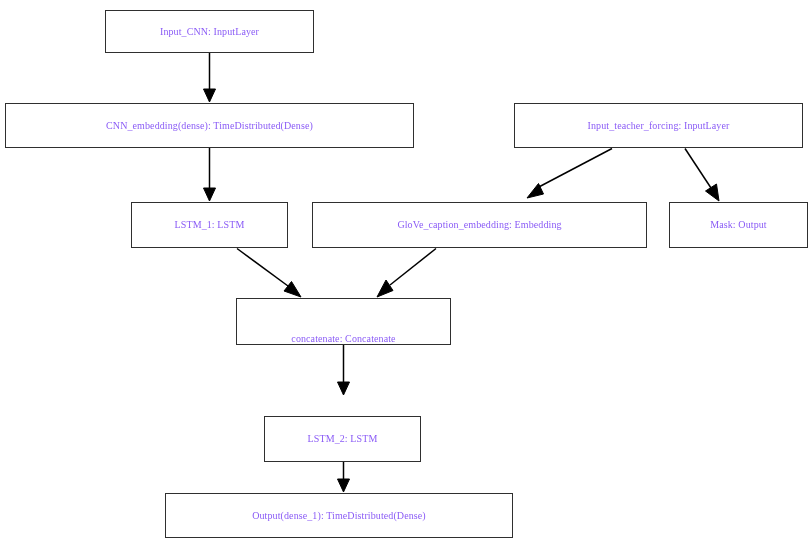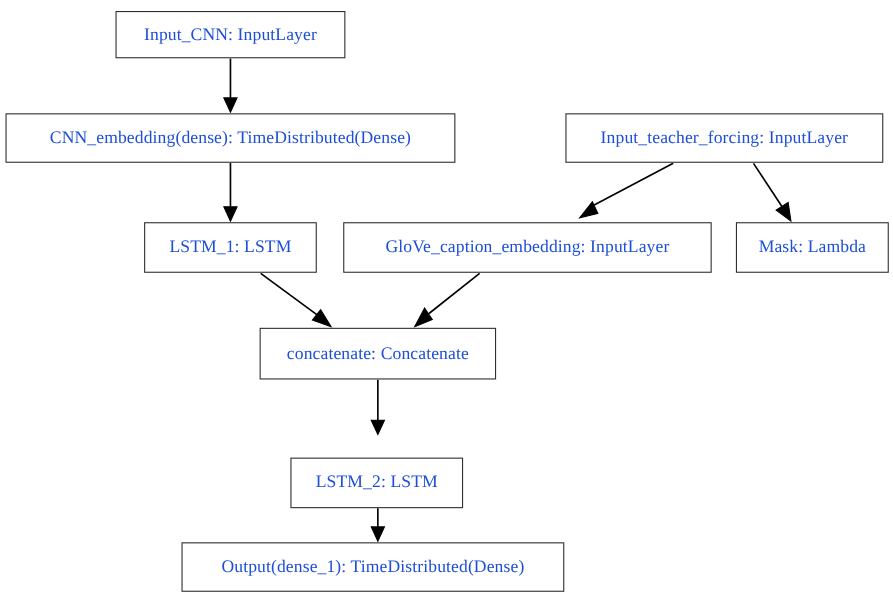--- a/index.html
+++ b/index.html
@@ -17,22 +17,22 @@
     font-family: "Liberation Serif", "DejaVu Serif", serif;
   }
   .node {
     position: absolute;
     box-sizing: border-box;
     background: #ffffff;
     border: 1.4px solid #2f2f2f;
     display: flex;
     align-items: center;
     justify-content: center;
-    color: #1d4ed8;
-    font-size: 16px;
+    color: #8b5cf6;
+    font-size: 10px;
     line-height: 1;
     white-space: nowrap;
     letter-spacing: 0.1px;
     z-index: 2;
   }
   .node .label {
     display: block;
     padding: 0 6px;
   }
   #edges {
@@ -114,28 +114,28 @@
 
   <div class="node" style="left: 5px; top: 103px; width: 409px; height: 45px; background: rgb(255, 255, 255); border-color: rgb(47, 47, 47);">
     <span class="label">CNN_embedding(dense): TimeDistributed(Dense)</span>
   </div>
 
   <div class="node" style="left: 131px; top: 202px; width: 157px; height: 46px; background: rgb(255, 255, 255); border-color: rgb(47, 47, 47); text-align: right;">
     <span class="label">LSTM_1: LSTM</span>
   </div>
 
   <div class="node" style="left: 312px; top: 202px; width: 335px; height: 46px; background: rgb(255, 255, 255); border-color: rgb(47, 47, 47);">
-    <span class="label">GloVe_caption_embedding: InputLayer</span>
+    <span class="label">GloVe_caption_embedding: Embedding</span>
   </div>
 
   <div class="node" style="left: 669px; top: 202px; width: 139px; height: 46px; background: rgb(255, 255, 255); border-color: rgb(47, 47, 47);">
-    <span class="label">Mask: Lambda</span>
+    <span class="label">Mask: Output</span>
   </div>
 
-  <div class="node" style="left: 236px; top: 298px; width: 215px; height: 47px; background: rgb(255, 255, 255); border-color: rgb(47, 47, 47);">
+  <div class="node" style="left: 236px; top: 298px; width: 215px; height: 47px; background: rgb(255, 255, 255); border-color: rgb(47, 47, 47); align-items: flex-end;">
     <span class="label">concatenate: Concatenate</span>
   </div>
 
   <div class="node" style="left: 264px; top: 416px; width: 157px; height: 46px; background: rgb(255, 255, 255); border-color: rgb(47, 47, 47);">
     <span class="label">LSTM_2: LSTM</span>
   </div>
 
   <div class="node" style="left: 165px; top: 493px; width: 348px; height: 45px; background: rgb(255, 255, 255); border-color: rgb(47, 47, 47);">
     <span class="label">Output(dense_1): TimeDistributed(Dense)</span>
   </div>

